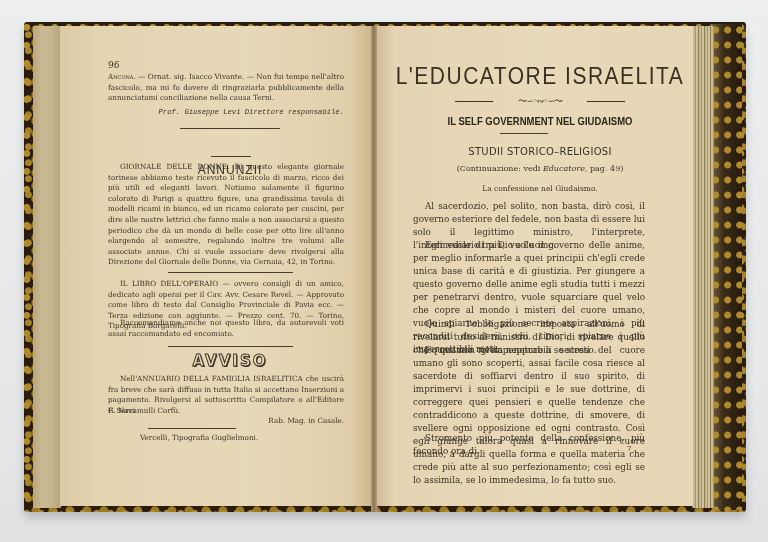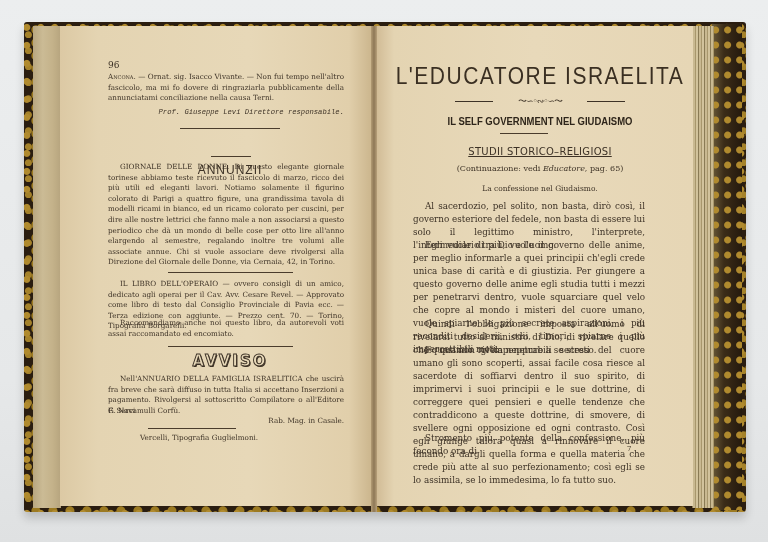--- a/index.html
+++ b/index.html
@@ -88,21 +88,21 @@
     }
     .ornament::before { left: 0; }
     .ornament::after { right: 0; }
     .subhead {
       position: absolute; left: 390px; top: 115px; width: 300px; text-align: center;
       font-family: "Liberation Sans", sans-serif; font-weight: bold; font-size: 9.5px; color: #2e251a;
       transform: scaleY(1.2);
     }
     .section-head {
       position: absolute; left: 390px; top: 146px; width: 300px; text-align: center;
-      font-family: "DejaVu Sans", sans-serif; font-size: 10px; color: #3d3226; letter-spacing: 0.3px; text-decoration: underline;
+      font-family: "DejaVu Sans", sans-serif; font-size: 10px; color: #3d3226; letter-spacing: 0.3px;
     }
     .continuation {
       position: absolute; left: 390px; top: 164px; width: 300px; text-align: center; font-size: 8px; color: #3d3226;
     }
     .subtitle-it {
       position: absolute; left: 390px; top: 184px; width: 300px; text-align: center; font-size: 7.5px; color: #3d3226;
     }
     .indent { text-indent: 12px; }
     .right-align { text-align: right; }
   </style>
@@ -148,21 +148,21 @@
 
 <div class="rule" style="left:148px; top:428px; width:88px;"></div>
 <div class="lp text" style="top:433px; left:140px; width:200px; text-align:left;">Vercelli, Tipografia Guglielmoni.</div>
 
 <div class="masthead">L'EDUCATORE ISRAELITA</div>
 <div class="ornament">〜∽◦∾◦∽〜</div>
 <div class="subhead">IL SELF GOVERNMENT NEL GIUDAISMO</div>
 <div class="rule" style="left:500px; top:133px; width:48px;"></div>
 <div class="section-head">STUDII STORICO–RELIGIOSI</div>
 <div class="continuation">
-  <span>(Continuazione: vedi </span><i>Educatore</i><span>, pag. 65)</span>
+  <span>(Continuazione: vedi </span><i>Educatore</i><span>, pag. 49)</span>
 </div>
 <div class="subtitle-it">La confessione nel Giudaismo.</div>
 
 <div class="rp text indent" style="top:200px;">Al sacerdozio, pel solito, non basta, dirò così, il governo esteriore del fedele, non basta di essere lui solo il legittimo ministro, l'interprete, l'intermediario tra Dio e l'uomo.</div>
 <div class="rp text indent" style="top:239px;">Egli vuole di più, vuole il governo delle anime, per meglio informarle a quei principii ch'egli crede unica base di carità e di giustizia. Per giungere a questo governo delle anime egli studia tutti i mezzi per penetrarvi dentro, vuole squarciare quel velo che copre al mondo i misteri del cuore umano, vuole spiarne le più secrete aspirazioni, i più reconditi desiderii, odii, timori; spiarne i più impercettibili moti.</div>
 <div class="rp text indent" style="top:318px;">Quindi l'obbligazione imposta all'uomo di rivelarsi tutto al ministro di Dio, di rivelare quello che quasi non rivela neppure a se stesso.</div>
 <div class="rp text indent" style="top:344px;">E quando gl'impenetrabili secreti del cuore umano gli sono scoperti, assai facile cosa riesce al sacerdote di soffiarvi dentro il suo spirito, di imprimervi i suoi principii e le sue dottrine, di correggere quei pensieri e quelle tendenze che contraddicono a queste dottrine, di smovere, di svellere ogni opposizione ed ogni contrasto. Così egli giunge talora quasi a rinnovare il cuore umano, a dargli quella forma e quella materia che crede più atte al suo perfezionamento; così egli se lo assimila, se lo immedesima, lo fa tutto suo.</div>
 <div class="rp text indent" style="top:432px;">Stromento più potente della confessione, più fecondo ora di</div>
 <div class="page-num-right">7</div>
 

